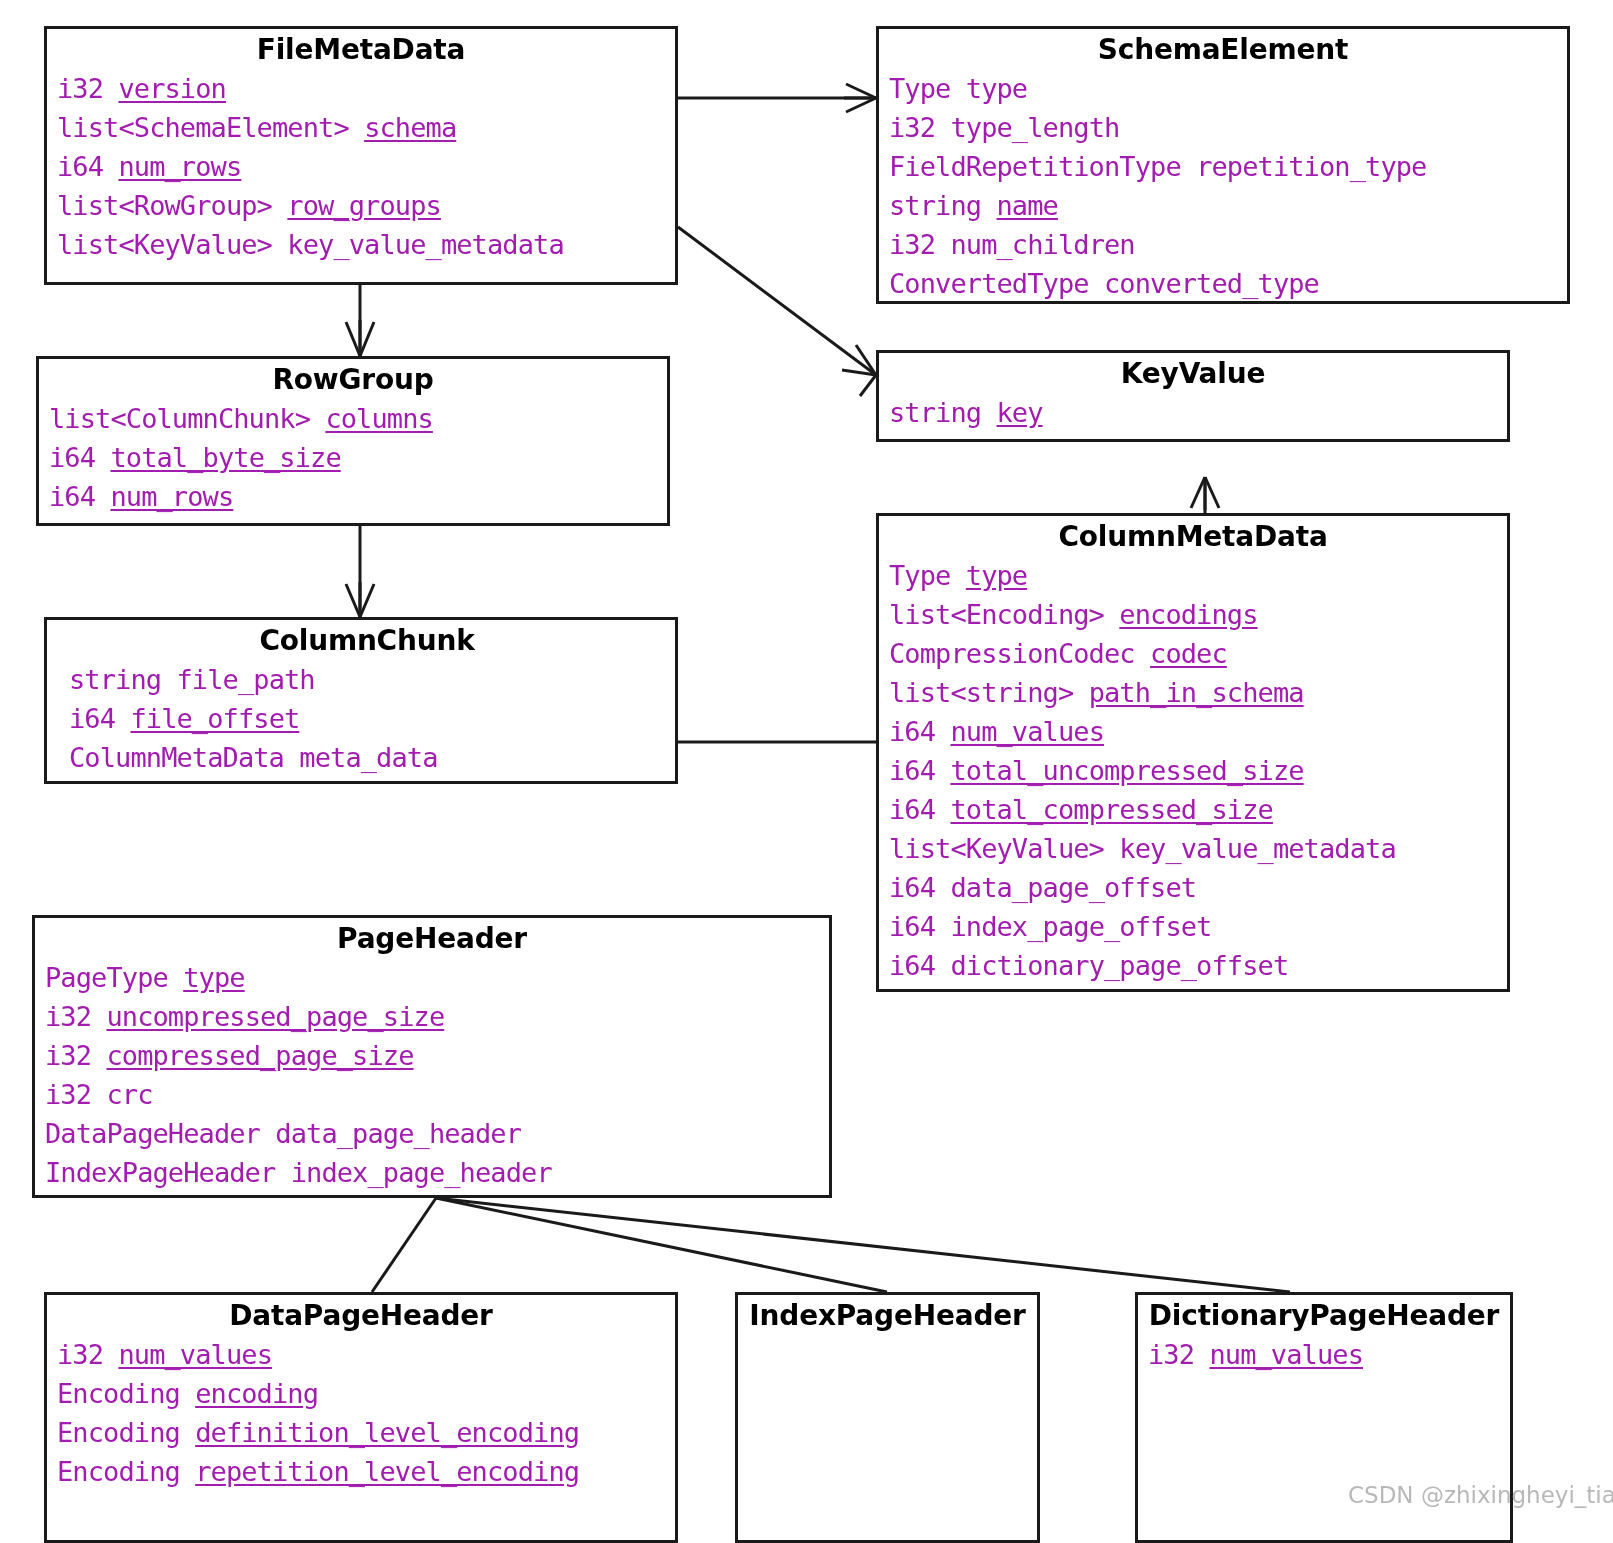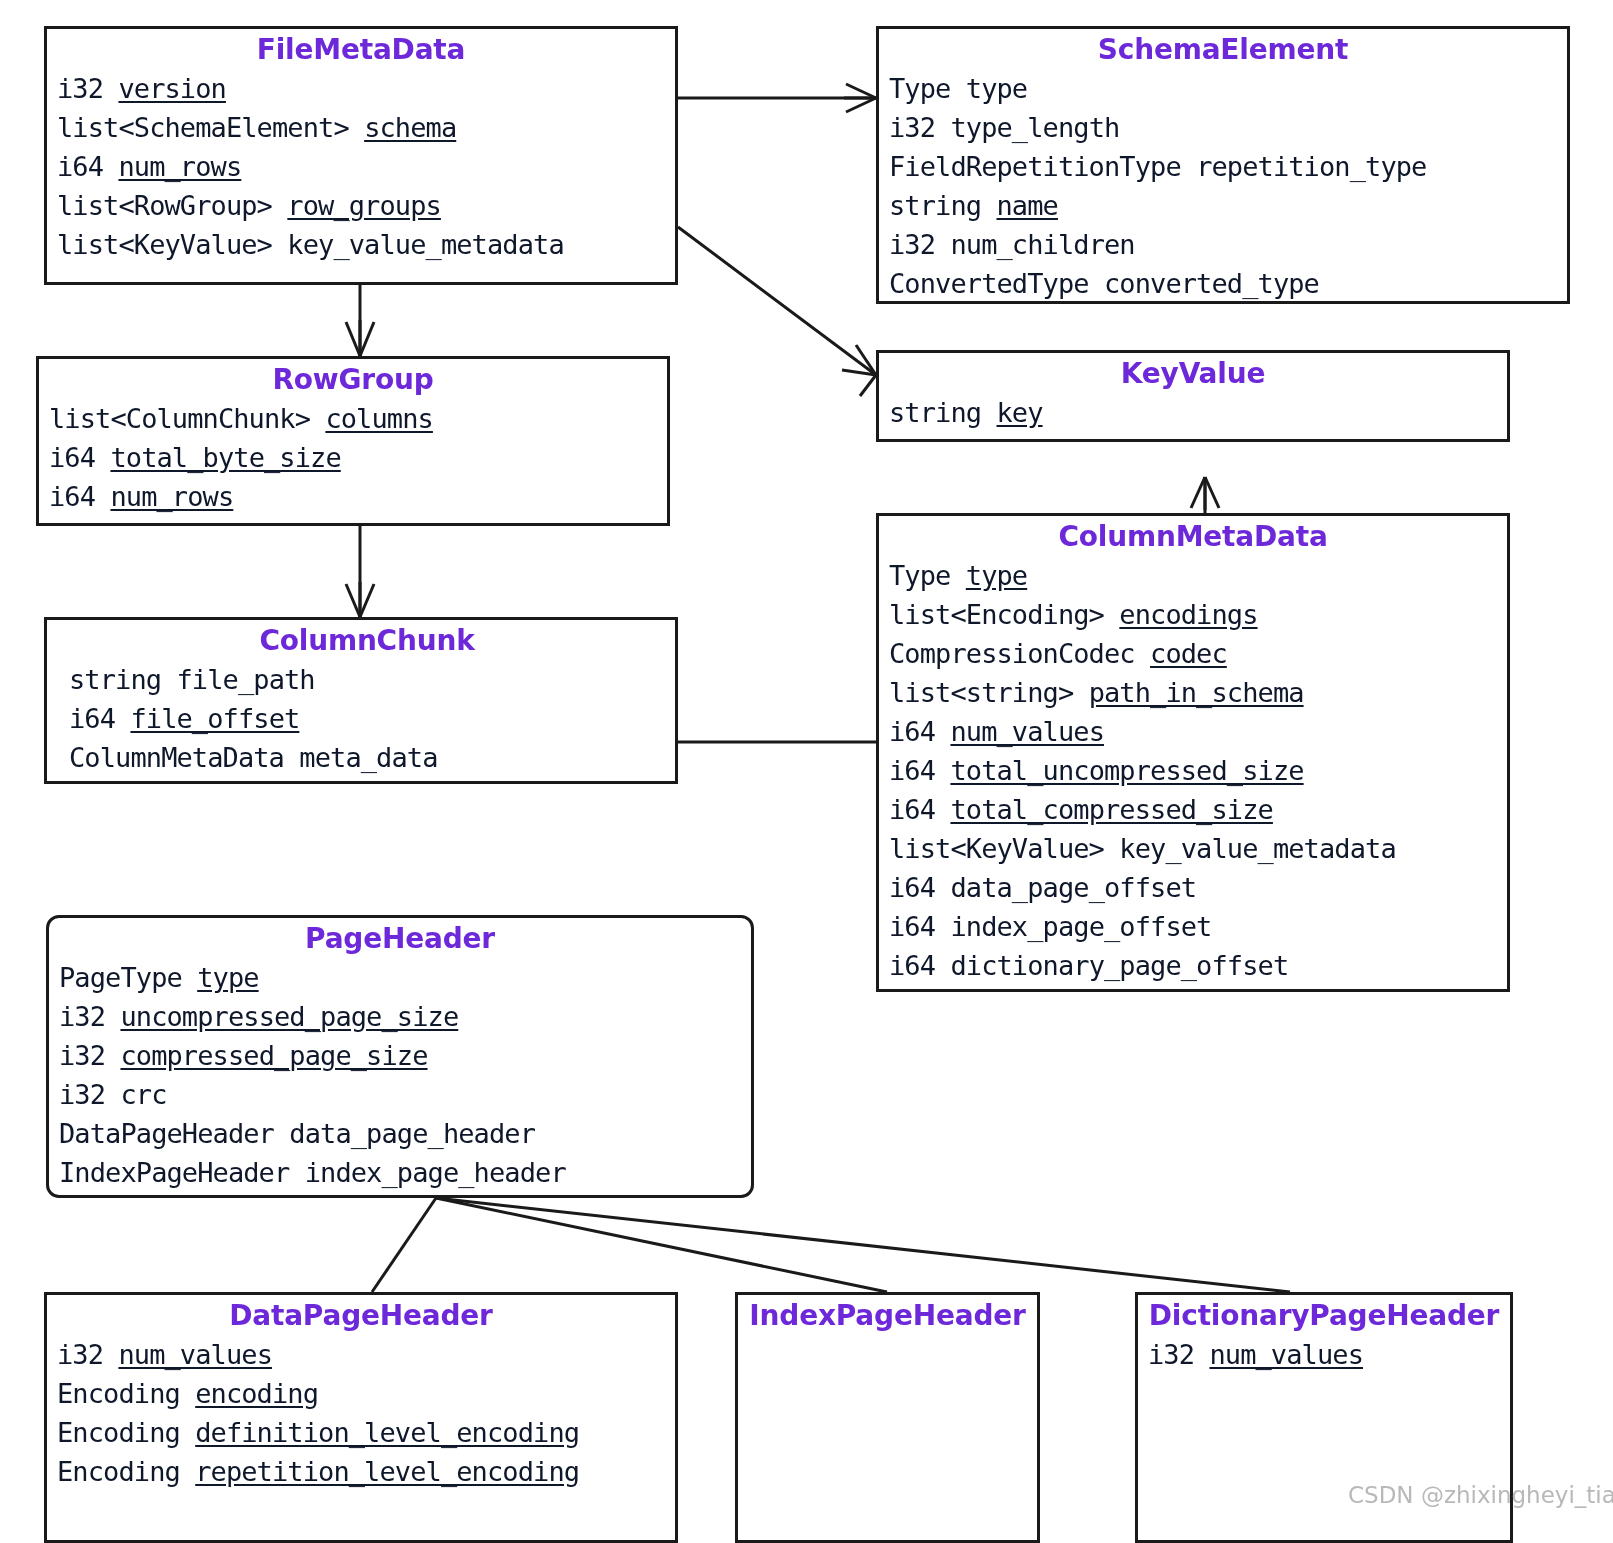--- a/index.html
+++ b/index.html
@@ -30,33 +30,33 @@
     background: #ffffff;
     overflow: hidden;
     z-index: 2;
   }
   .uml-title {
     text-align: center;
     font-family: "DejaVu Sans", sans-serif;
     font-weight: bold;
     font-size: 28px;
     line-height: 34px;
-    color: #6d28d9;
+    color: #000000;
     padding: 4px 6px 2px 6px;
     letter-spacing: -0.2px;
     white-space: nowrap;
   }
   .uml-fields {
     padding: 0 0 0 10px;
   }
   .uml-field {
     font-family: "DejaVu Sans Mono", monospace;
     font-size: 27px;
     line-height: 39px;
-    color: #0f172a;
+    color: #a21caf;
     white-space: nowrap;
     letter-spacing: -0.9px;
   }
   .uml-field .req {
     text-decoration: underline;
     text-underline-offset: 3px;
   }
   .watermark {
     position: absolute;
     font-family: "DejaVu Sans", sans-serif;
@@ -179,21 +179,21 @@
           <div class="uml-field"><span>list&lt;string&gt;</span> <span class="req">path_in_schema</span></div>
           <div class="uml-field"><span>i64</span> <span class="req">num_values</span></div>
           <div class="uml-field"><span>i64</span> <span class="req">total_uncompressed_size</span></div>
           <div class="uml-field"><span>i64</span> <span class="req">total_compressed_size</span></div>
           <div class="uml-field"><span>list&lt;KeyValue&gt;</span> <span>key_value_metadata</span></div>
           <div class="uml-field"><span>i64</span> <span>data_page_offset</span></div>
           <div class="uml-field"><span>i64</span> <span>index_page_offset</span></div>
           <div class="uml-field"><span>i64</span> <span>dictionary_page_offset</span></div>
         </div>
       </div>
-      <div class="uml-box" style="left: 46px; top: 915px; width: 708px; height: 283px; border-radius: 13px;">
+      <div class="uml-box" style="left: 32px; top: 915px; width: 800px; height: 283px;">
         <div class="uml-title">PageHeader</div>
         <div class="uml-fields">
           <div class="uml-field"><span>PageType</span> <span class="req">type</span></div>
           <div class="uml-field"><span>i32</span> <span class="req">uncompressed_page_size</span></div>
           <div class="uml-field"><span>i32</span> <span class="req">compressed_page_size</span></div>
           <div class="uml-field"><span>i32</span> <span>crc</span></div>
           <div class="uml-field"><span>DataPageHeader</span> <span>data_page_header</span></div>
           <div class="uml-field"><span>IndexPageHeader</span> <span>index_page_header</span></div>
           <div class="uml-field"><span>DictionaryPageHeader</span> <span>dictionary_page_header</span></div>
         </div>

